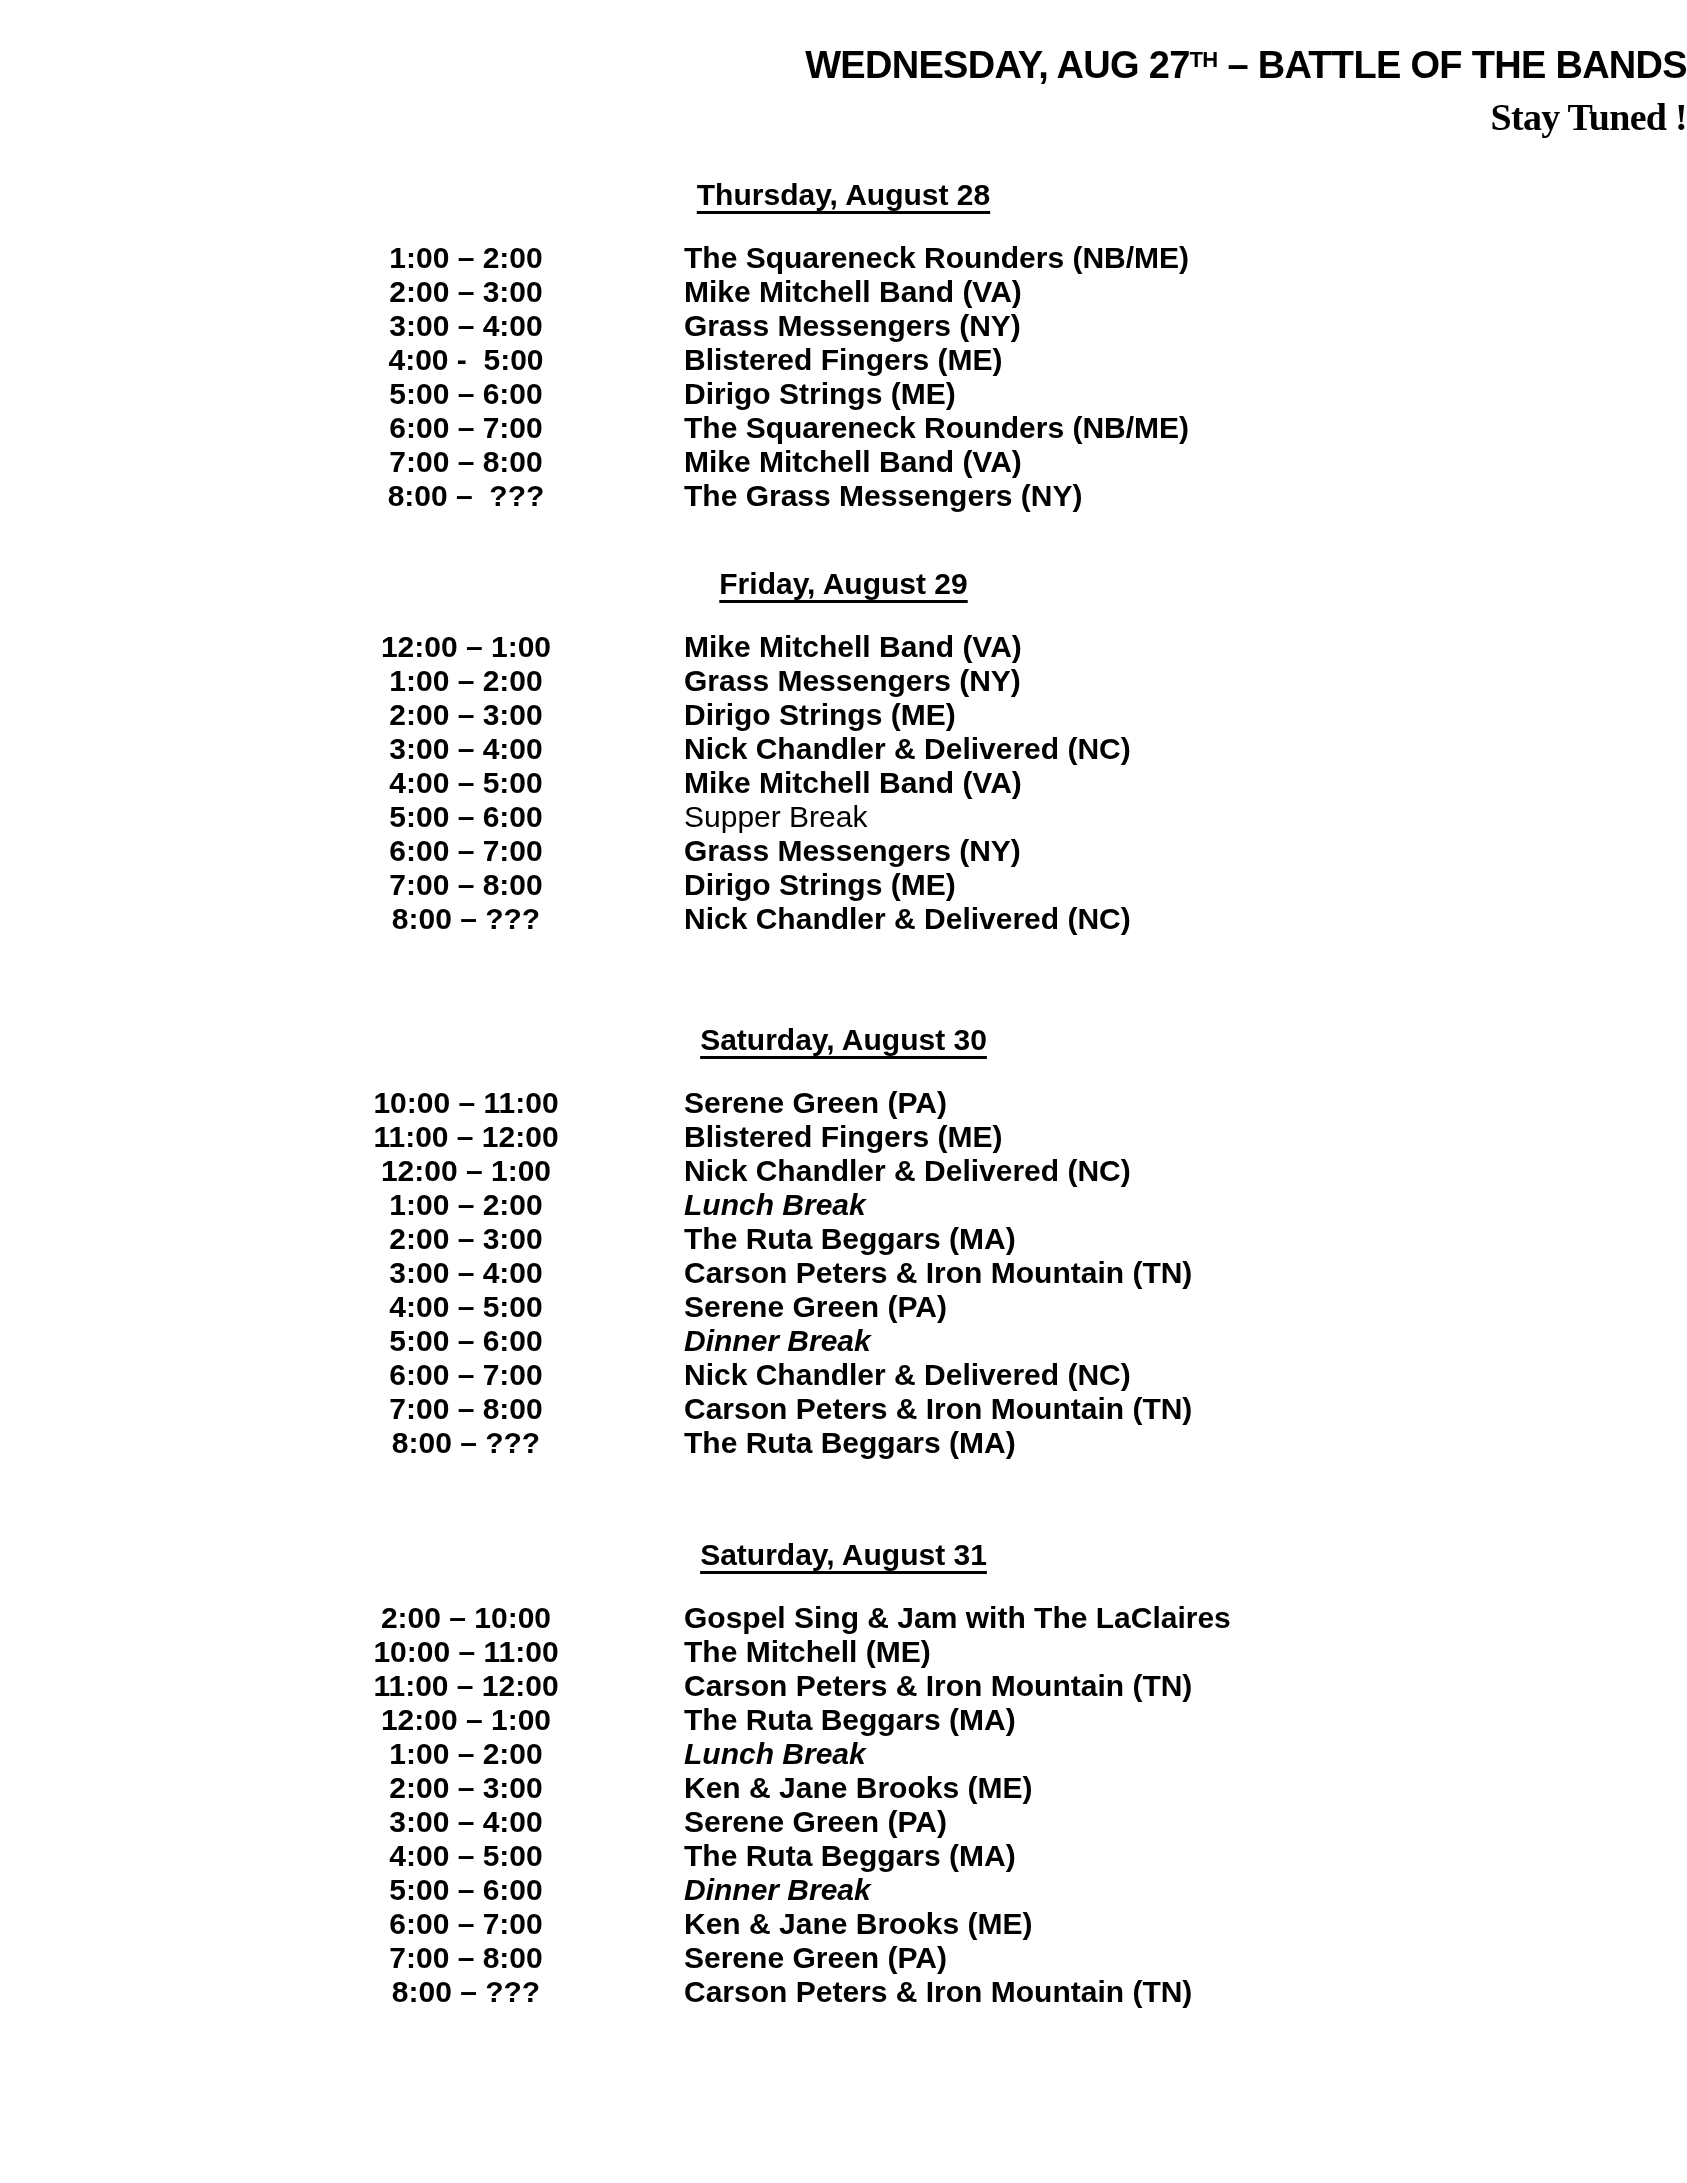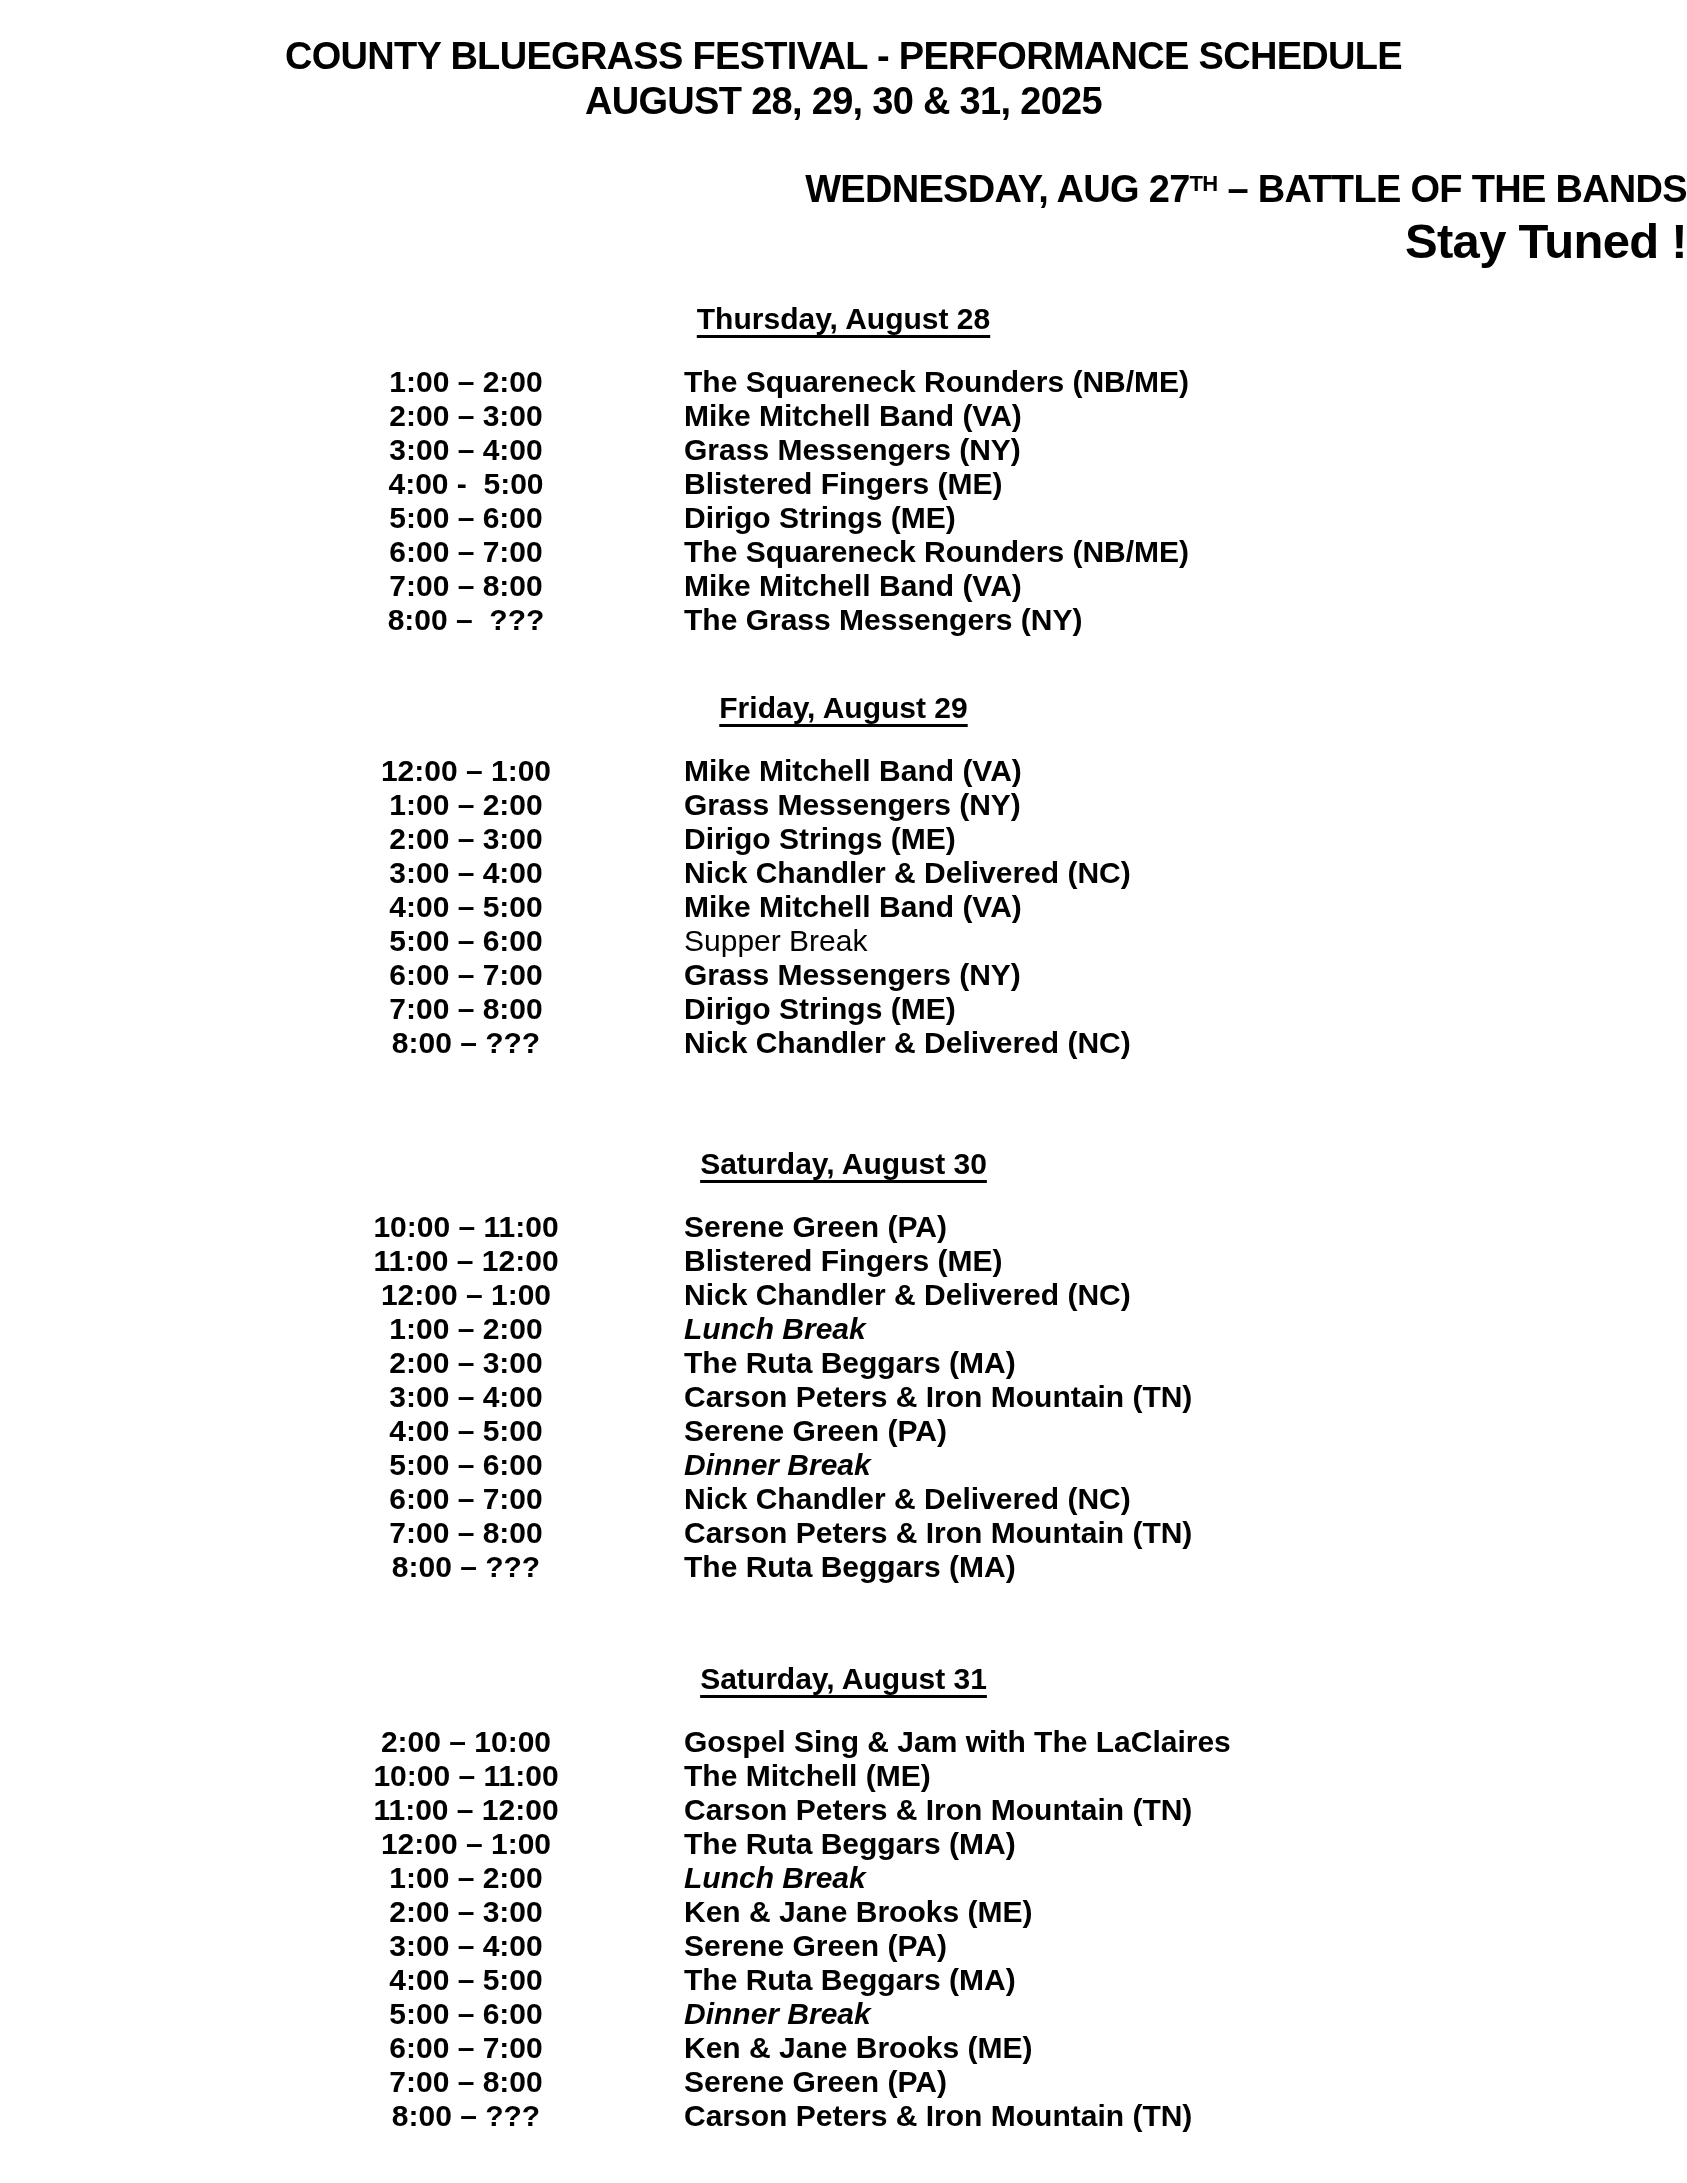--- a/index.html
+++ b/index.html
@@ -31,24 +31,25 @@
     letter-spacing: -0.7px;
     white-space: pre;
   }
   .announce-line1 sup {
     font-size: 0.58em;
     vertical-align: baseline;
     position: relative;
     top: -0.5em;
   }
   .announce-line2 {
-    font-size: 49px;
+    font-size: 38px;
     line-height: 46px;
     letter-spacing: -0.7px;
     white-space: pre;
+    font-family: Liberation Serif, serif;
   }
 
   
   .day-heading {
     margin: 0;
     font-size: 30px;
     line-height: 34px;
     font-weight: bold;
     text-align: center;
     text-decoration: underline;
@@ -78,24 +79,20 @@
   }
   .act { padding-left: 122px; font-weight: bold; }
   .act.regular { font-weight: normal; font-style: normal; }
   .act.italic  { font-weight: bold; font-style: italic; text-align: center; }
 </style>
 </head>
 <body>
 
 <div class="page">
 
-  <header class="titles">
-    <div class="title-line">COUNTY BLUEGRASS FESTIVAL - PERFORMANCE SCHEDULE</div>
-    <div class="title-line">AUGUST 28, 29, 30 &amp; 31, 2025</div>
-  </header>
 
   <div class="announce">
     <div class="announce-line1"><span>WEDNESDAY, AUG 27</span><sup>TH</sup><span> – BATTLE OF THE BANDS</span></div>
     <div class="announce-line2">Stay Tuned !</div>
   </div>
 
   <main id="days">
   <section class="day">
     <h2 class="day-heading">Thursday, August 28</h2>
     <div class="rows">

